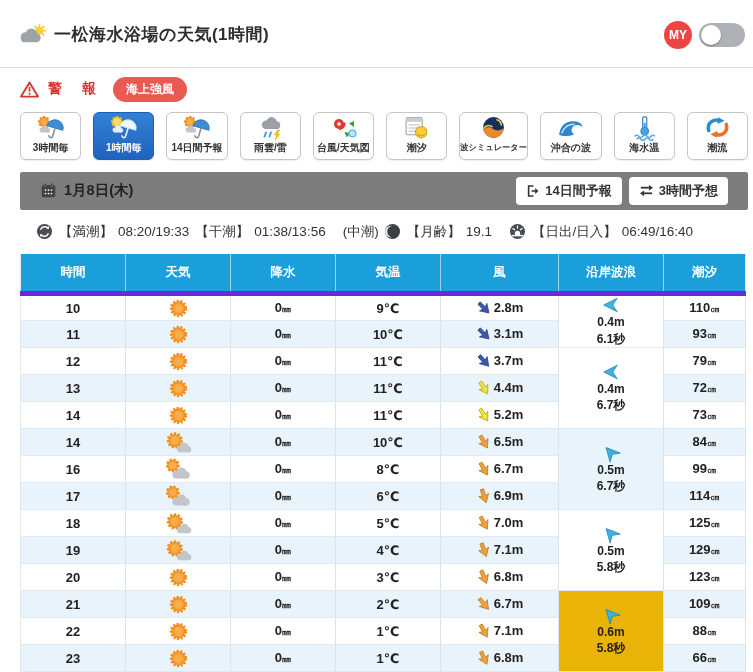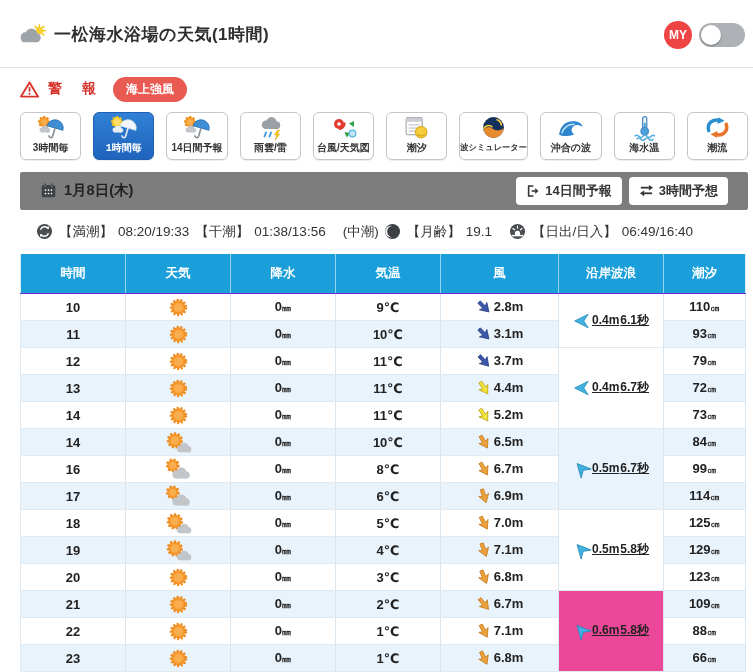--- a/index.html
+++ b/index.html
@@ -22,50 +22,50 @@
   .warning-pill { background:#e95a52; color:#fff; font-weight:bold; font-size:12px; padding:4px 13px; border-radius:13px; cursor:pointer; }
 
   
   .tab-bar { display:flex; gap:12px; padding:5px 5px 8px 20px; }
   .tab { width:69px; height:48px; background:#fff; border:1px solid #c6c6c6; border-radius:6px;
          display:flex; flex-direction:column; align-items:center; justify-content:flex-end;
          padding:2px 0 4px; cursor:pointer; box-shadow:0 1px 1px rgba(0,0,0,.07); }
   .tab-icon { height:27px; display:flex; align-items:center; justify-content:center; }
   .tab-label { font-size:10px; font-weight:bold; color:#333; white-space:nowrap; transform-origin:center; }
   .tab-label.shrink { transform:scale(.82); }
-  .tab.active { background:linear-gradient(#3181d6,#1f63bd); border-color:#1e5eb4;font-family:Liberation Mono, monospace; }
+  .tab.active { background:linear-gradient(#3181d6,#1f63bd); border-color:#1e5eb4; }
   .tab.active .tab-label { color:#fff; }
 
   
   .date-bar { margin:4px 5px 0 20px; background:#7d7d7d; border-radius:2px; display:flex; align-items:center; padding:4px 20px; height:38px; }
   .date-text { font-size:14.5px; font-weight:bold; color:#222; margin-left:7px; }
   .date-buttons { margin-left:auto; display:flex; gap:7px; }
   .date-btn { background:#fff; border:none; border-radius:4px; padding:5px 10px; font-size:13px; font-weight:bold; color:#333; display:flex; align-items:center; gap:5px; cursor:pointer; font-family:inherit; }
 
   
   .tide-info { display:flex; align-items:center; gap:5px; padding:13px 18px 8px 36px; font-size:13.5px; color:#333; white-space:nowrap; }
   .tide-info .seg { display:flex; align-items:center; gap:3px; }
   .tide-info .lbl { margin-left:1px; }
   .tide-info .sp { width:7px; }
 
   
   table.wx { margin:5px 5px 0 20px; width:725px; border-collapse:collapse; table-layout:fixed; }
   table.wx thead th { background:#1a9fdb; color:#fff; font-size:12.5px; font-weight:bold; height:40px;
-        border-right:1px solid rgba(255,255,255,.55); border-bottom:1px solid #6d28d9; }
+        border-right:1px solid rgba(255,255,255,.55); border-bottom:5px solid #6d28d9; }
   table.wx thead th:last-child { border-right:none; }
   table.wx td { height:27px; text-align:center; vertical-align:middle; padding:0;
         border-right:1px solid #d9e5ee; border-bottom:1px solid #e2eaf1;
         font-size:13px; font-weight:bold; color:#222; background:#fff; }
   table.wx { border-left:1px solid #e2eaf1; border-right:1px solid #e2eaf1; }
   tr.stripe td { background:#e9f3fb; }
   .unit { font-size:9.5px; font-weight:bold; }
   .wx-cell { display:flex; align-items:center; justify-content:center; }
   .wind-wrap { display:flex; align-items:flex-start; justify-content:center; gap:2px; }
   .wind-arrow { display:block; }
-  .wave-cell-inner { display:flex; flex-direction:row; align-items:center; justify-content:center; gap:1px;text-decoration:underline; }
+  .wave-cell-inner { display:flex; flex-direction:column; align-items:center; justify-content:center; gap:1px; }
   .wave-val { font-size:12px; font-weight:bold; line-height:1.3; color:#222; }
 
   .update-link { display:inline-block; margin:11px 0 0 20px; font-size:12px; color:#808080; text-decoration:underline; cursor:pointer; }
 </style>
 </head>
 <body>
 
 <div class="page">
 
   <div class="header">
@@ -762,21 +762,21 @@
           <td>
             <span class="wind-wrap">
               <span>
                 <svg class="wind-arrow" viewBox="0 0 16 16" width="16" height="16" style="transform:rotate(140deg)">
                   <path d="M8 1 L13.2 9.2 L9.7 7.8 L9.7 15 L6.3 15 L6.3 7.8 L2.8 9.2 Z" fill="#eea23d" stroke="#c67d1f" stroke-width="0.8" stroke-linejoin="round"></path>
                 </svg>
               </span>
               <span>6.7m</span>
             </span>
           </td>
-          <td rowspan="3" style="background:#ec4899">
+          <td rowspan="3" style="background:#eab308">
             <div class="wave-cell-inner">
               <span>
                 <svg viewBox="0 0 16 16" width="18" height="18" style="transform:rotate(318deg);display:block">
                   <path d="M8 1.5 L14 13.5 L8 9.6 L2 13.5 Z" fill="#41b1e2" stroke="#2488b8" stroke-width="0.7" stroke-linejoin="round"></path>
                 </svg>
               </span>
               <span class="wave-val">0.6m</span>
               <span class="wave-val">5.8秒</span>
             </div>
           </td>

